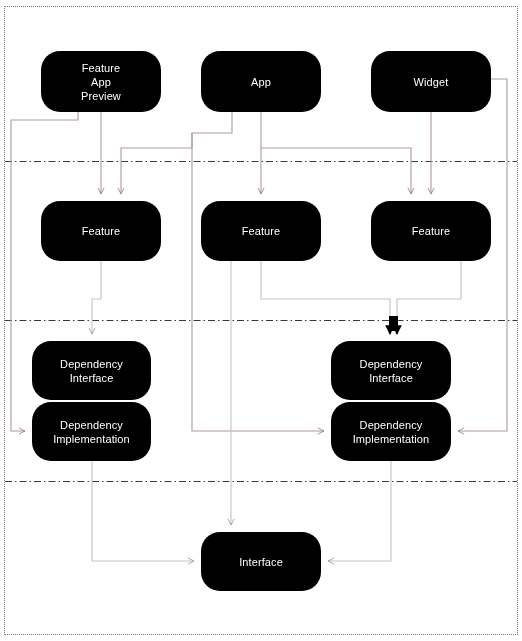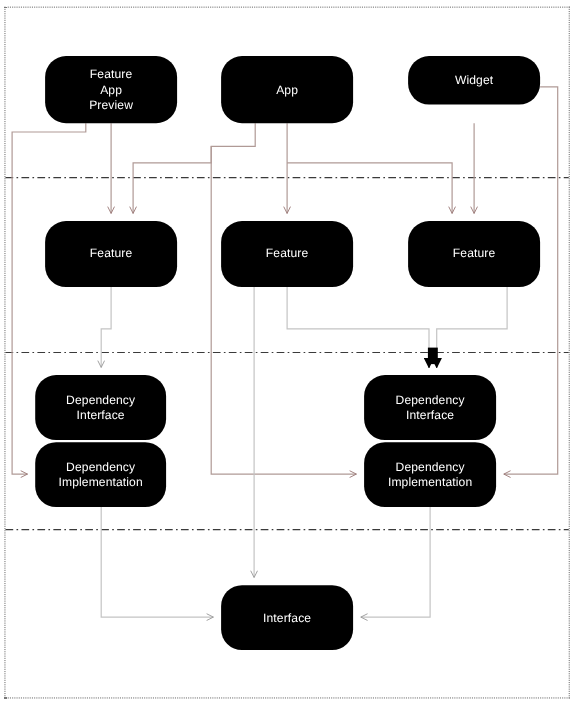--- a/index.html
+++ b/index.html
@@ -121,21 +121,21 @@
   </svg>
 
   <div class="node" id="n0" style="left: 41px; top: 51px; width: 120px; height: 61px; background: rgb(0, 0, 0); color: rgb(255, 255, 255);">
     <span class="label">Feature
 App
 Preview</span>
   </div>
   <div class="node" id="n1" style="left: 201px; top: 51px; width: 120px; height: 61px; background: rgb(0, 0, 0); color: rgb(255, 255, 255);">
     <span class="label">App</span>
   </div>
-  <div class="node" id="n2" style="left: 371px; top: 51px; width: 120px; height: 44px; background: rgb(0, 0, 0); color: rgb(255, 255, 255);">
+  <div class="node" id="n2" style="left: 371px; top: 51px; width: 120px; height: 61px; background: rgb(0, 0, 0); color: rgb(255, 255, 255);">
     <span class="label">Widget</span>
   </div>
   <div class="node" id="n3" style="left: 41px; top: 201px; width: 120px; height: 60px; background: rgb(0, 0, 0); color: rgb(255, 255, 255);">
     <span class="label">Feature</span>
   </div>
   <div class="node" id="n4" style="left: 201px; top: 201px; width: 120px; height: 60px; background: rgb(0, 0, 0); color: rgb(255, 255, 255);">
     <span class="label">Feature</span>
   </div>
   <div class="node" id="n5" style="left: 371px; top: 201px; width: 120px; height: 60px; background: rgb(0, 0, 0); color: rgb(255, 255, 255);">
     <span class="label">Feature</span>

